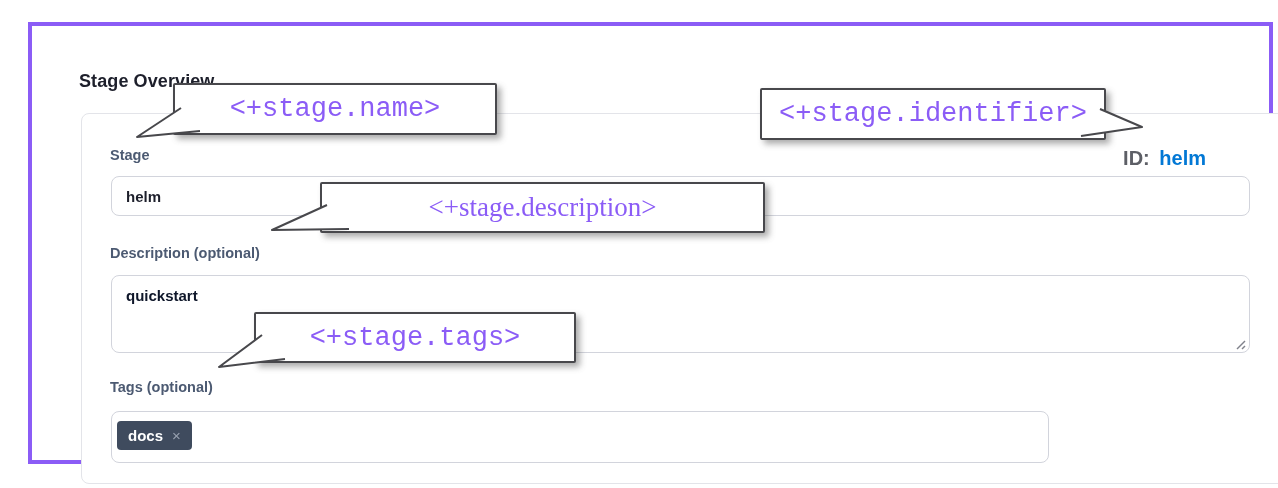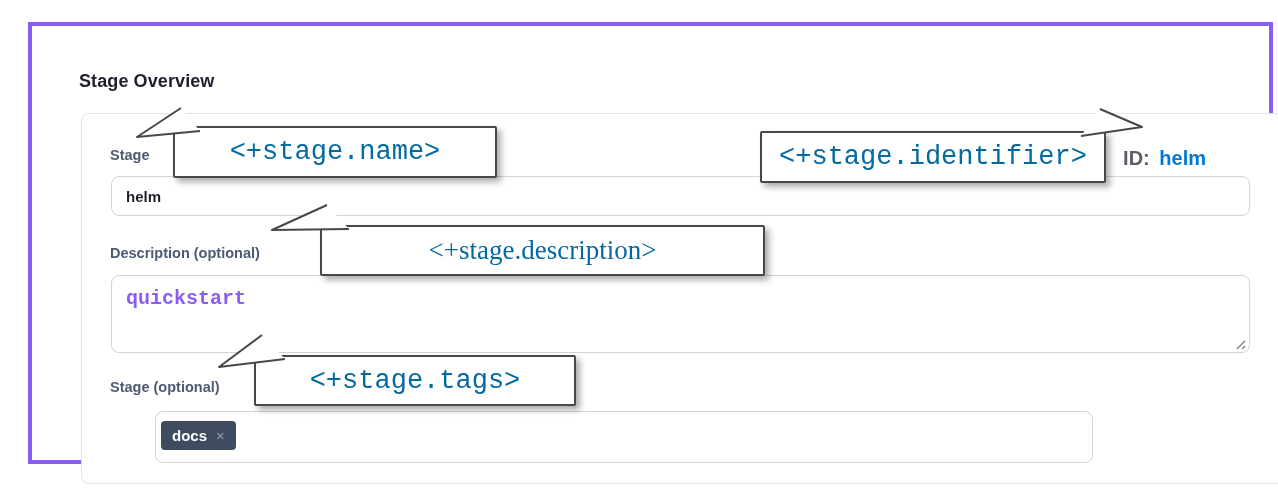--- a/index.html
+++ b/index.html
@@ -28,42 +28,42 @@
   .id-line .id-value { color: #0278d5; margin-left: 4px; }
 
   .text-input { position: absolute; left: 79px; width: 1139px; height: 40px;
     border: 1px solid #d2d4dc; border-radius: 8px; background: #fff;
     font-family: "Liberation Sans", sans-serif; font-size: 15px; font-weight: 600;
     color: #1d1f2b; padding: 0 14px; outline: none; }
   .input-name { top: 150px; }
 
   .desc-textarea { position: absolute; left: 79px; top: 249px; width: 1139px;
     height: 78px; border: 1px solid #d2d4dc; border-radius: 8px; background: #fff;
-    font-family: Liberation Mono, monospace; font-size: 20px; font-weight: 600;
-    color: #8b5cf6; padding: 11px 14px; resize: none; outline: none; }
+    font-family: Liberation Sans, sans-serif; font-size: 15px; font-weight: 600;
+    color: #0f172a; padding: 11px 14px; resize: none; outline: none; }
 
   .resize-handle { position: absolute; left: 1201px; top: 311px; width: 14px;
     height: 14px; cursor: nwse-resize; }
 
   .tags-input { position: absolute; left: 79px; top: 385px; width: 938px;
     height: 52px; border: 1px solid #d2d4dc; border-radius: 8px; background: #fff;
-    cursor: text; margin-left: 44px; }
+    cursor: text; }
   .tag-chip { position: absolute; left: 5px; top: 9px; height: 29px;
     background: #3f4b5e; border-radius: 4px; display: flex; align-items: center;
     padding: 0 11px; }
   .tag-chip .chip-text { color: #ffffff; font-size: 15px; font-weight: 700; }
   .tag-chip .chip-x { color: #98a1b0; font-size: 15px; font-weight: 400;
     margin-left: 9px; cursor: pointer; line-height: 1; }
 
   
   .callout { position: absolute; background: #ffffff; border: 2px solid #48484c;
     border-radius: 2px; box-shadow: 4px 4px 6px rgba(70,70,70,0.45);
-    font-family: "Liberation Mono", monospace; font-size: 27px; color: #0369a1;
+    font-family: "Liberation Mono", monospace; font-size: 27px; color: #8b5cf6;
     display: flex; align-items: center; justify-content: center;
-    white-space: nowrap; z-index: 5; margin-top: 43px; }
+    white-space: nowrap; z-index: 5; }
   .co-name { left: 173px; top: 83px;  width: 324px; height: 52px; }
   .co-id   { left: 760px; top: 88px;  width: 346px; height: 52px; }
   .co-desc { left: 320px; top: 182px; width: 445px; height: 51px; font-family: Liberation Serif, serif; }
   .co-tags { left: 254px; top: 312px; width: 322px; height: 51px; }
 
   .tails { position: absolute; left: 0; top: 0; width: 1278px; height: 488px;
     z-index: 6; pointer-events: none; }
 </style>
 </head>
 <body>
@@ -87,21 +87,21 @@
 
   <textarea class="desc-textarea" style="">quickstart</textarea>
 
   <span class="resize-handle">
     <svg width="14" height="14" viewBox="0 0 14 14">
       <line x1="12" y1="4" x2="4" y2="12" stroke="#80828b" stroke-width="1.4"></line>
       <line x1="12" y1="9" x2="9" y2="12" stroke="#80828b" stroke-width="1.4"></line>
     </svg>
   </span>
 
-  <div class="field-label lbl-tags">Stage (optional)</div>
+  <div class="field-label lbl-tags">Tags (optional)</div>
 
   <div class="tags-input">
     <div class="tag-chip">
       <span class="chip-text">docs</span>
       <span class="chip-x">×</span>
     </div>
   </div>
 
 </div>
 

